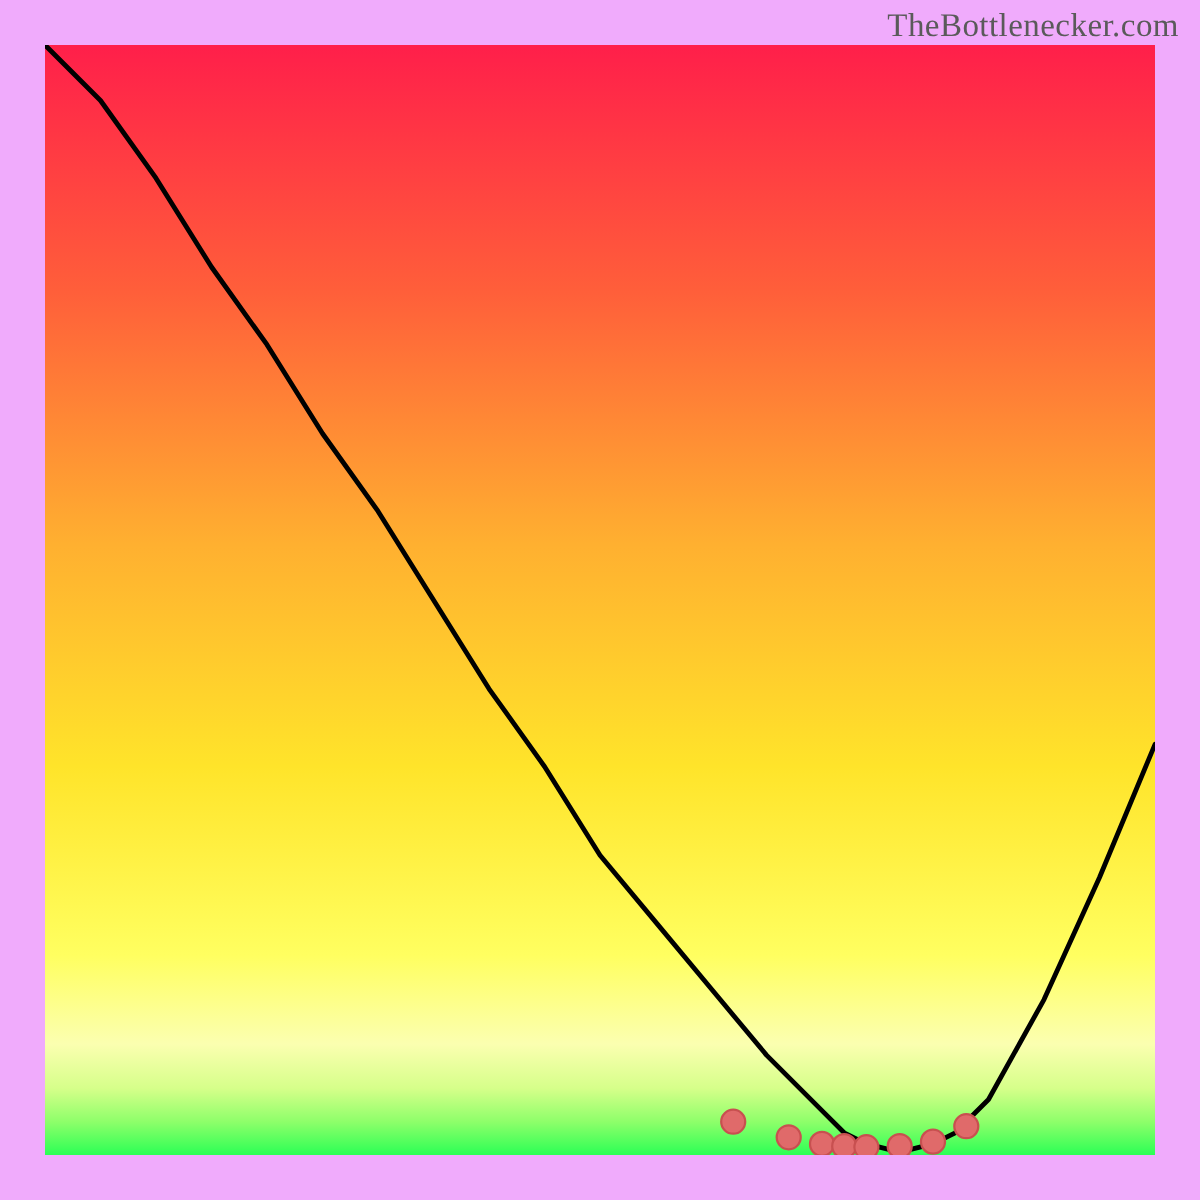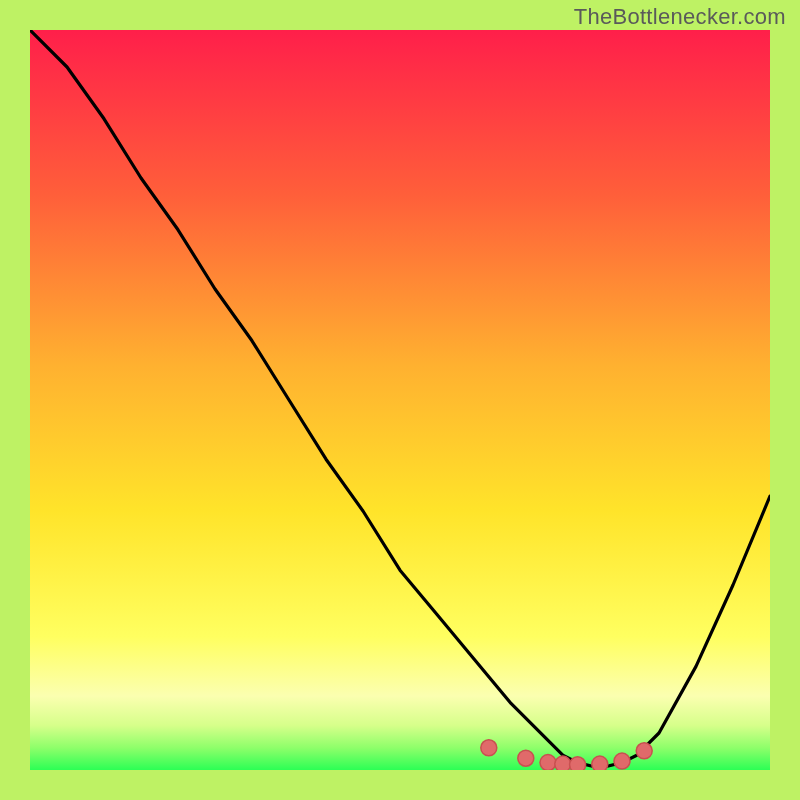--- a/index.html
+++ b/index.html
@@ -8,21 +8,22 @@
     width: 800px;
     height: 800px;
     background: #000000;
     overflow: hidden;
     font-family: Arial, Helvetica, sans-serif;
   }
   .outer {
     position: relative;
     width: 800px;
     height: 800px;
-    background: #bef264;
+    background: #f0abfc;
+    font-family: Liberation Serif, serif;
   }
   .watermark {
     position: absolute;
     top: 4px;
     right: 14px;
     color: #5a5a5a;
     font-size: 22px;
     font-weight: 500;
     letter-spacing: 0.3px;
     z-index: 10;

